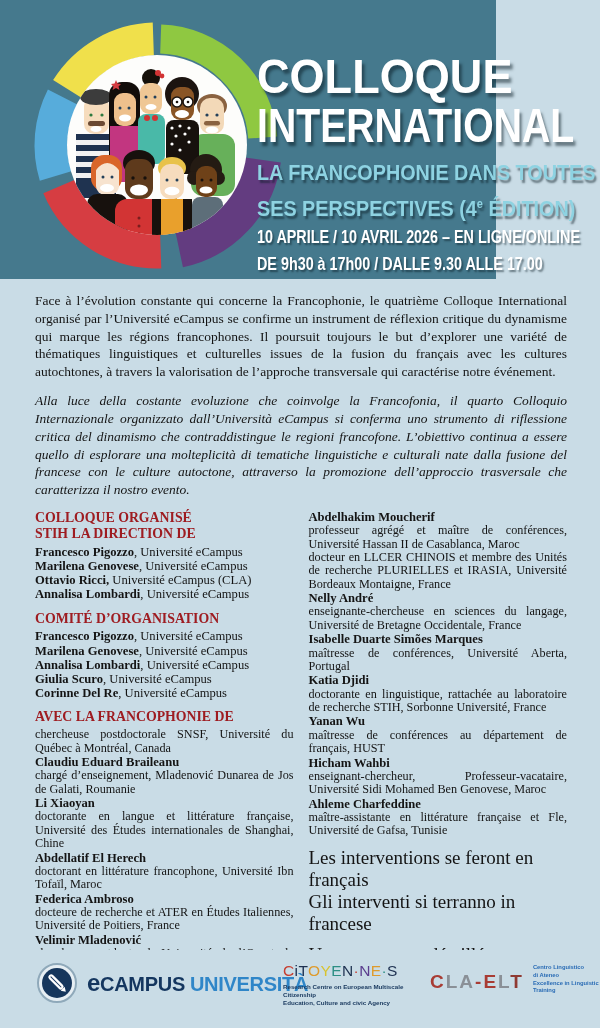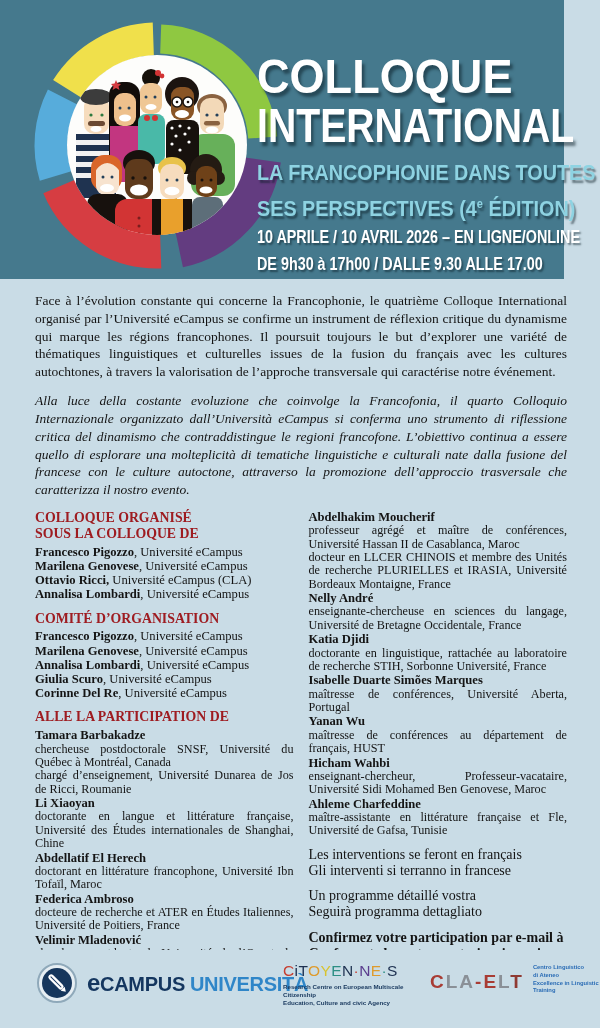--- a/index.html
+++ b/index.html
@@ -1,18 +1,18 @@
 <!DOCTYPE html>
 <html><head>
 <meta charset="utf-8">
 <style>
   html,body{margin:0;padding:0;background:#9fb4bd;}
   .poster{position:relative;width:600px;height:1028px;margin:0 auto;background:#c9dce6;overflow:hidden;font-family:"Liberation Serif",serif;color:#141414;}
   
-  .hero{position:relative;width:564px;height:279px;background:#45798d;}
+  .hero{position:relative;width:496px;height:279px;background:#45798d;}
   .illu{position:absolute;left:12px;top:22px;}
   .hero-text{position:absolute;left:257px;top:52px;width:343px;font-family:"Liberation Sans",sans-serif;font-weight:bold;}
   .t-main{color:#fff;font-size:49px;line-height:1.0;letter-spacing:0px;text-shadow:3px 4px 3px rgba(8,25,34,.5);transform-origin:left top;white-space:nowrap;}
   .t1{transform:scaleX(.92);}
   .t2{transform:scaleX(.80);}
   .t-sub{color:#8ed3e2;font-size:21.5px;line-height:1.0;margin-top:13px;text-shadow:2px 3px 2px rgba(8,25,34,.5);transform:scaleX(.92);transform-origin:left top;white-space:nowrap;}
   .t-sub sup{font-size:12px;}
   .t-date{color:#fff;font-size:17.5px;line-height:1.0;margin-top:9px;text-shadow:2px 2px 2px rgba(8,25,34,.5);transform:scaleX(.82);transform-origin:left top;white-space:nowrap;}
   
   .main{padding:13px 33px 0 35px;}
@@ -20,21 +20,21 @@
   .intro.it{font-style:italic;}
   .columns{display:flex;gap:15px;margin-top:2px;}
   .col{flex:1;min-width:0;}
   .sec-head{color:#9e1c21;font-weight:bold;font-size:13.8px;line-height:1.15;margin:9px 0 3px;}
   .sec-head.first{margin-top:0;}
   .sec-head .l{display:block;}
   .pl{font-size:12.6px;line-height:1.13;}
   .pl .b,.pa .b{font-weight:bold;}
   .pa .b{font-size:12.6px;line-height:1.13;}
   .pa .d{font-size:12.2px;line-height:1.1;text-align:justify;}
-  .note{font-size:14px;line-height:1.16;margin-top:9px;}
+  .note{font-size:19px;line-height:1.16;margin-top:9px;}
   .note.bold{font-weight:bold;}
   .emails{margin-top:3px;}
   .emails a{display:block;color:#5b7b8c;text-decoration:underline;font-size:12.8px;line-height:1.2;}
   
   .footer{position:absolute;left:0;bottom:0;width:600px;height:78px;background:#c9dce6;font-family:"Liberation Sans",sans-serif;}
   .lg-ecampus{position:absolute;left:36px;top:12px;display:flex;align-items:center;}
   .ec-text{margin-left:9px;font-weight:bold;font-size:20px;letter-spacing:-0.3px;white-space:nowrap;}
   .ec-e{color:#14365f;font-size:24px;}
   .ec-campus{color:#14365f;}
   .ec-uni{color:#2f86c8;margin-left:5px;}
@@ -176,41 +176,41 @@
 
   <div class="main">
     <p class="intro fr">Face à l’évolution constante qui concerne la Francophonie, le quatrième Colloque International organisé par l’Université eCampus se confirme un instrument de réflexion critique du dynamisme qui marque les régions francophones. Il poursuit toujours le but d’explorer une variété de thématiques linguistiques et culturelles issues de la fusion du français avec les cultures autochtones, à travers la valorisation de l’approche transversale qui caractérise notre événement.</p>
     <p class="intro it">Alla luce della costante evoluzione che coinvolge la Francofonia, il quarto Colloquio Internazionale organizzato dall’Università eCampus si conferma uno strumento di riflessione critica del dinamismo che contraddistingue le regioni francofone. L’obiettivo continua a essere quello di esplorare una molteplicità di tematiche linguistiche e culturali nate dalla fusione del francese con le culture autoctone, attraverso la promozione dell’approccio trasversale che caratterizza il nostro evento.</p>
 
     <div class="columns">
 
       <div class="col">
         <div class="sec-head first">
             <span class="l">COLLOQUE ORGANISÉ</span>
-            <span class="l">SOUS LA COLLOQUE DE</span>
+            <span class="l">STIH LA DIRECTION DE</span>
           </div>
         <div class="pl"><span class="b">Francesco Pigozzo</span><span>, Université eCampus</span></div>
         <div class="pl"><span class="b">Marilena Genovese</span><span>, Université eCampus</span></div>
         <div class="pl"><span class="b">Ottavio Ricci,</span><span> Université eCampus (CLA)</span></div>
         <div class="pl"><span class="b">Annalisa Lombardi</span><span>, Université eCampus</span></div>
 
         <div class="sec-head">COMITÉ D’ORGANISATION</div>
         <div class="pl"><span class="b">Francesco Pigozzo</span><span>, Université eCampus</span></div>
         <div class="pl"><span class="b">Marilena Genovese</span><span>, Université eCampus</span></div>
         <div class="pl"><span class="b">Annalisa Lombardi</span><span>, Université eCampus</span></div>
         <div class="pl"><span class="b">Giulia Scuro</span><span>, Université eCampus</span></div>
         <div class="pl"><span class="b">Corinne Del Re</span><span>, Université eCampus</span></div>
 
-        <div class="sec-head">ALLE LA PARTICIPATION DE</div>
-        <div class="pa">
-            <div class="b">Tamara Barbakadze</div>
+        <div class="sec-head">AVEC LA FRANCOPHONIE DE</div>
+        <div class="pa">
             <div class="d">chercheuse postdoctorale SNSF, Université du Québec à Montréal, Canada</div>
           </div>
         <div class="pa">
-            <div class="d">chargé d’enseignement, Université Dunarea de Jos de Ricci, Roumanie</div>
+            <div class="b">Claudiu Eduard Braileanu</div>
+            <div class="d">chargé d’enseignement, Mladenović Dunarea de Jos de Galati, Roumanie</div>
           </div>
         <div class="pa">
             <div class="b">Li Xiaoyan</div>
             <div class="d">doctorante en langue et littérature française, Université des Études internationales de Shanghai, Chine</div>
           </div>
         <div class="pa">
             <div class="b">Abdellatif El Herech</div>
             <div class="d">doctorant en littérature francophone, Université Ibn Tofaïl, Maroc</div>
           </div>
         <div class="pa">
@@ -229,26 +229,26 @@
             <div class="d">professeur agrégé et maître de conférences, Université Hassan II de Casablanca, Maroc</div>
           </div>
         <div class="pa">
             <div class="d">docteur en LLCER CHINOIS et membre des Unités de recherche PLURIELLES et IRASIA, Université Bordeaux Montaigne, France</div>
           </div>
         <div class="pa">
             <div class="b">Nelly André</div>
             <div class="d">enseignante-chercheuse en sciences du langage, Université de Bretagne Occidentale, France</div>
           </div>
         <div class="pa">
+            <div class="b">Isabelle Duarte Simões Marques</div>
+            <div class="d">maîtresse de conférences, Université Aberta, Portugal</div>
+          </div>
+        <div class="pa">
             <div class="b">Katia Djidi</div>
             <div class="d">doctorante en linguistique, rattachée au laboratoire de recherche STIH, Sorbonne Université, France</div>
-          </div>
-        <div class="pa">
-            <div class="b">Isabelle Duarte Simões Marques</div>
-            <div class="d">maîtresse de conférences, Université Aberta, Portugal</div>
           </div>
         <div class="pa">
             <div class="b">Yanan Wu</div>
             <div class="d">maîtresse de conférences au département de français, HUST</div>
           </div>
         <div class="pa">
             <div class="b">Hicham Wahbi</div>
             <div class="d">enseignant-chercheur, Professeur-vacataire, Université Sidi Mohamed Ben Genovese, Maroc</div>
           </div>
         <div class="pa">

